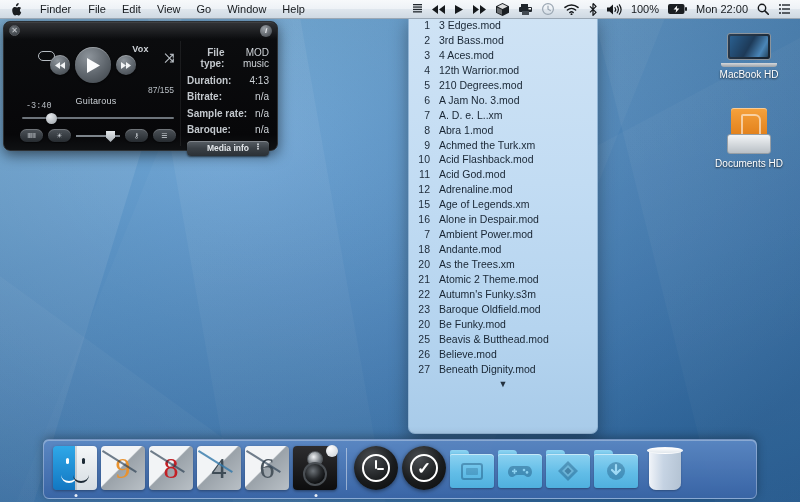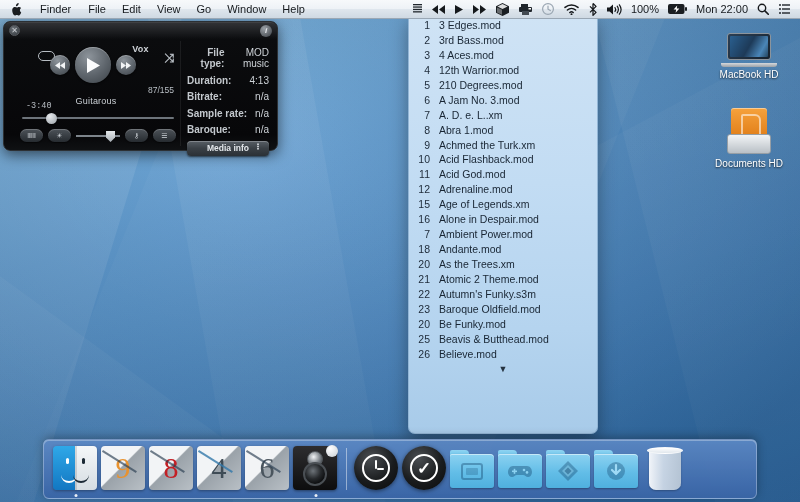--- a/index.html
+++ b/index.html
@@ -558,20 +558,24 @@
         <span class="idx">20</span>
         <span class="nm">Be Funky.mod</span>
       </div>
       <div class="row">
         <span class="idx">25</span>
         <span class="nm">Beavis &amp; Butthead.mod</span>
       </div>
       <div class="row">
         <span class="idx">26</span>
         <span class="nm">Believe.mod</span>
+      </div>
+      <div class="row">
+        <span class="idx">27</span>
+        <span class="nm">Beneath Dignity.mod</span>
       </div>
     </div>
   <div class="more">▼</div>
 </div>
 
 <div id="vox">
   <div class="titlebar">
     <div class="close">✕</div>
     <div class="title">Vox</div>
     <div class="infobtn">i</div>

